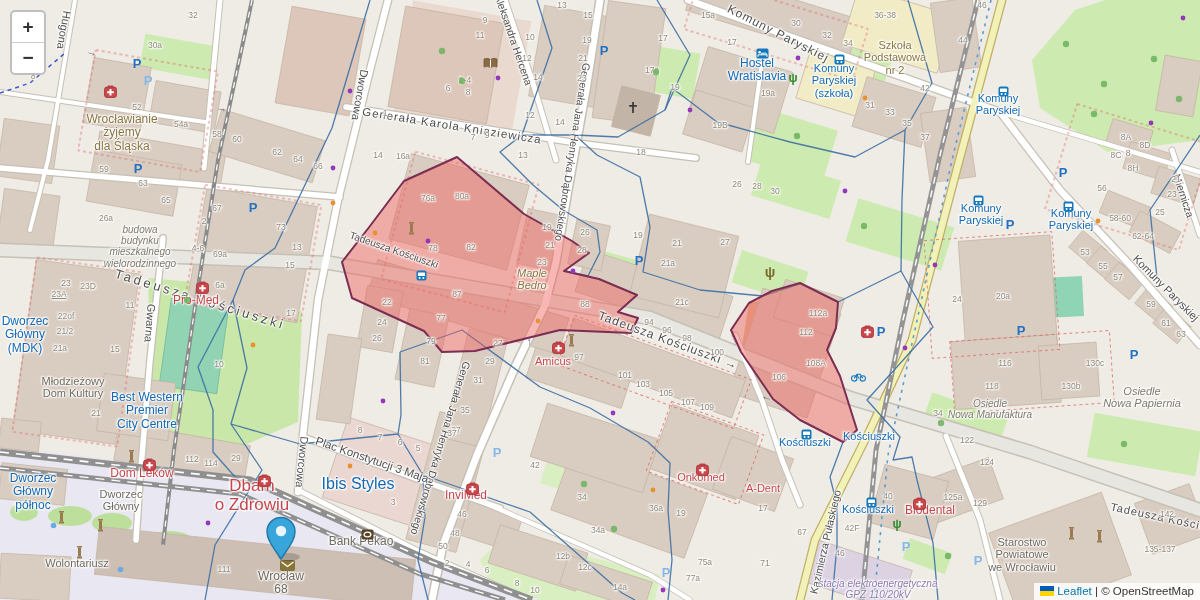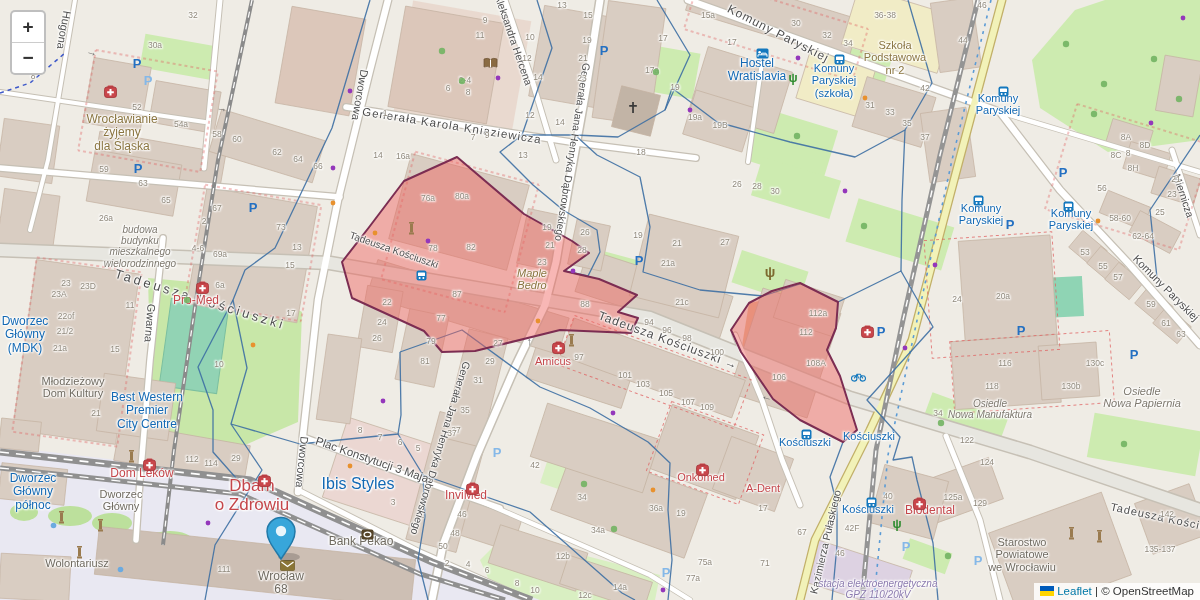--- a/index.html
+++ b/index.html
@@ -399,21 +399,21 @@
       <span class="hn hl" style="left: 281px; top: 227px;">73</span>
       <span class="hn hl" style="left: 198px; top: 248px;">4-6</span>
       <span class="hn hl" style="left: 220px; top: 254px;">69a</span>
       <span class="hn hl" style="left: 297px; top: 247px;">13</span>
       <span class="hn hl" style="left: 290px; top: 265px;">15</span>
       <span class="hn hl" style="left: 220px; top: 285px;">6a</span>
       <span class="hn hl" style="left: 130px; top: 305px;">11</span>
       <span class="hn hl" style="left: 291px; top: 313px;">17</span>
       <span class="hn hl" style="left: 66px; top: 283px;">23</span>
       <span class="hn hl" style="left: 88px; top: 286px;">23D</span>
-      <span class="hn hl" style="left: 59px; top: 294px;">23A</span>
+      <span class="hn hl" style="left: 59px; top: 294px; text-decoration: underline;">23A</span>
       <span class="hn hl" style="left: 66px; top: 316px;">22of</span>
       <span class="hn hl" style="left: 65px; top: 331px;">21/2</span>
       <span class="hn hl" style="left: 60px; top: 348px;">21a</span>
       <span class="hn hl" style="left: 115px; top: 349px;">15</span>
       <span class="hn hl" style="left: 96px; top: 413px;">21</span>
       <span class="hn hl" style="left: 219px; top: 364px;">10</span>
       <span class="hn hl" style="left: 485px; top: 20px;">9</span>
       <span class="hn hl" style="left: 480px; top: 35px;">11</span>
       <span class="hn hl" style="left: 530px; top: 37px;">10</span>
       <span class="hn hl" style="left: 527px; top: 58px;">12</span>
@@ -471,21 +471,21 @@
       <span class="hn hl" style="left: 737px; top: 184px;">26</span>
       <span class="hn hl" style="left: 757px; top: 186px;">28</span>
       <span class="hn hl" style="left: 775px; top: 191px;">30</span>
       <span class="hn hl" style="left: 796px; top: 23px;">30</span>
       <span class="hn hl" style="left: 827px; top: 35px;">32</span>
       <span class="hn hl" style="left: 848px; top: 43px;">34</span>
       <span class="hn hl" style="left: 885px; top: 15px;">36-38</span>
       <span class="hn hl" style="left: 963px; top: 40px;">44</span>
       <span class="hn hl" style="left: 925px; top: 88px;">42</span>
       <span class="hn hl" style="left: 720px; top: 125px;">19B</span>
-      <span class="hn hl" style="left: 695px; top: 93px; margin-top: 24px;">19a</span>
+      <span class="hn hl" style="left: 768px; top: 93px;">19a</span>
       <span class="hn hl" style="left: 732px; top: 42px;">17</span>
       <span class="hn hl" style="left: 708px; top: 15px;">15a</span>
       <span class="hn hl" style="left: 870px; top: 105px;">31</span>
       <span class="hn hl" style="left: 890px; top: 112px;">33</span>
       <span class="hn hl" style="left: 907px; top: 123px;">35</span>
       <span class="hn hl" style="left: 925px; top: 137px;">37</span>
       <span class="hn hl" style="left: 982px; top: 5px;">46</span>
       <span class="hn hl" style="left: 1102px; top: 188px;">56</span>
       <span class="hn hl" style="left: 1126px; top: 137px;">8A</span>
       <span class="hn hl" style="left: 1145px; top: 145px;">8D</span>
@@ -518,21 +518,21 @@
       <span class="hn hl" style="left: 852px; top: 528px;">42F</span>
       <span class="hn hl" style="left: 840px; top: 553px;">46</span>
       <span class="hn hl" style="left: 802px; top: 532px;">67</span>
       <span class="hn hl" style="left: 765px; top: 563px;">71</span>
       <span class="hn hl" style="left: 763px; top: 508px;">17</span>
       <span class="hn hl" style="left: 582px; top: 497px;">34</span>
       <span class="hn hl" style="left: 598px; top: 530px;">34a</span>
       <span class="hn hl" style="left: 656px; top: 508px;">36a</span>
       <span class="hn hl" style="left: 681px; top: 513px;">19</span>
       <span class="hn hl" style="left: 563px; top: 556px;">12b</span>
-      <span class="hn hl" style="left: 585px; top: 567px; margin-top: 28px;">12c</span>
+      <span class="hn hl" style="left: 585px; top: 567px;">12c</span>
       <span class="hn hl" style="left: 620px; top: 587px;">14a</span>
       <span class="hn hl" style="left: 705px; top: 562px;">75a</span>
       <span class="hn hl" style="left: 693px; top: 578px;">77a</span>
       <span class="hn hl" style="left: 462px; top: 514px;">46</span>
       <span class="hn hl" style="left: 455px; top: 533px;">48</span>
       <span class="hn hl" style="left: 443px; top: 546px;">50</span>
       <span class="hn hl" style="left: 447px; top: 563px;">2</span>
       <span class="hn hl" style="left: 468px; top: 564px;">4</span>
       <span class="hn hl" style="left: 487px; top: 570px;">6</span>
       <span class="hn hl" style="left: 517px; top: 583px;">8</span>

